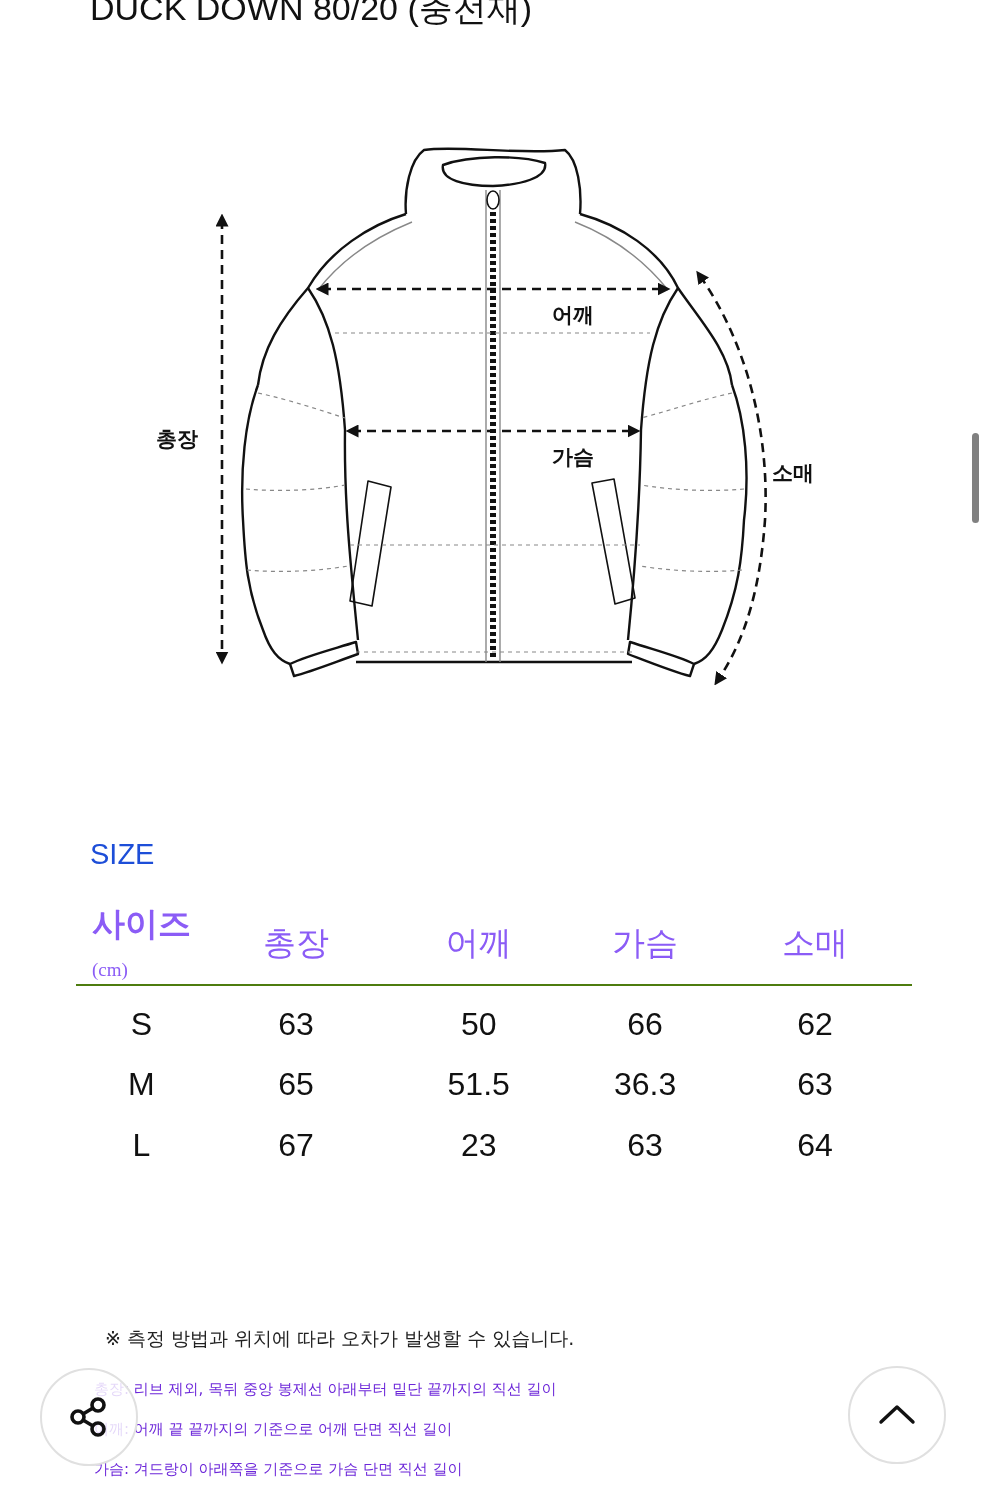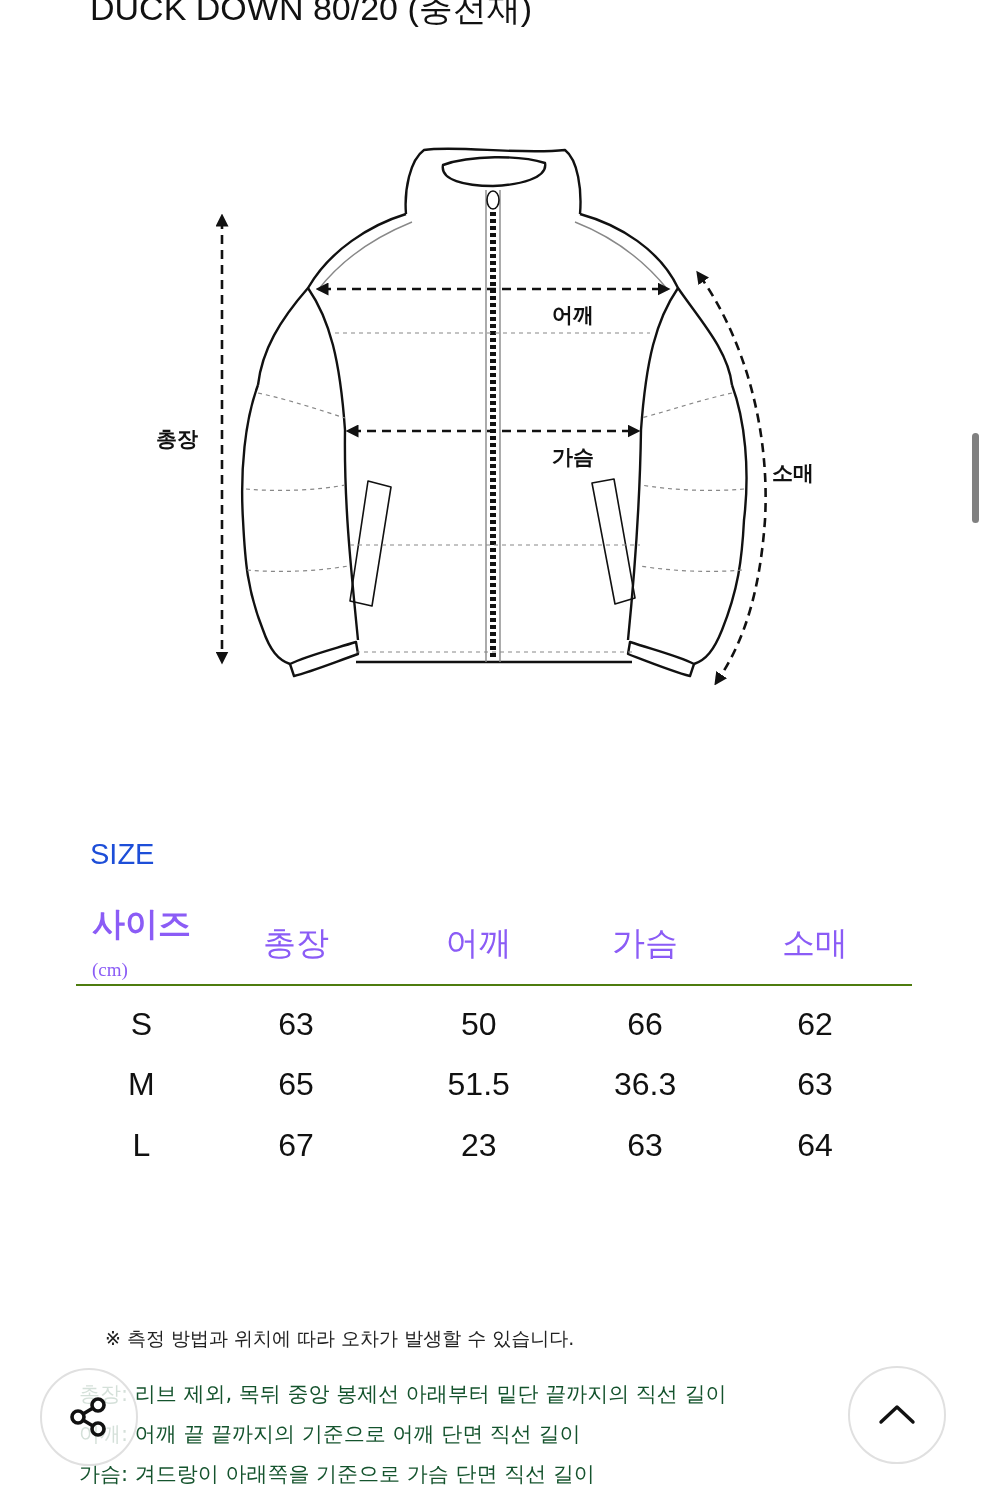--- a/index.html
+++ b/index.html
@@ -30,21 +30,21 @@
   .size-table th.first { text-align: left; padding-left: 16px; font-weight: bold; }
   .size-table th .unit { font-size: 19px; font-weight: normal; }
   .size-table td {
     text-align: center; font-size: 32px; height: 60.5px; padding: 0; color: #111;
   }
   .size-table tr:first-child td { padding-top: 8px; }
   .note {
     position: absolute; left: 90px; top: 1326px; font-size: 19px; color: #222; white-space: nowrap; margin-left: 15px;
   }
   .desc {
-    position: absolute; left: 79px; font-size: 21px; color: #14532d; white-space: nowrap;
+    position: absolute; left: 94px; font-size: 15px; color: #6d28d9; white-space: nowrap;
   }
   .fab {
     position: absolute; width: 94px; height: 94px; border-radius: 50%;
     border: 2px solid #e0e0e0; background: rgba(255,255,255,0.82);
     display: flex; align-items: center; justify-content: center; cursor: pointer;
   }
   .scrollbar {
     position: absolute; left: 972px; top: 433px; width: 7px; height: 90px;
     background: #808080; border-radius: 4px;
   }

